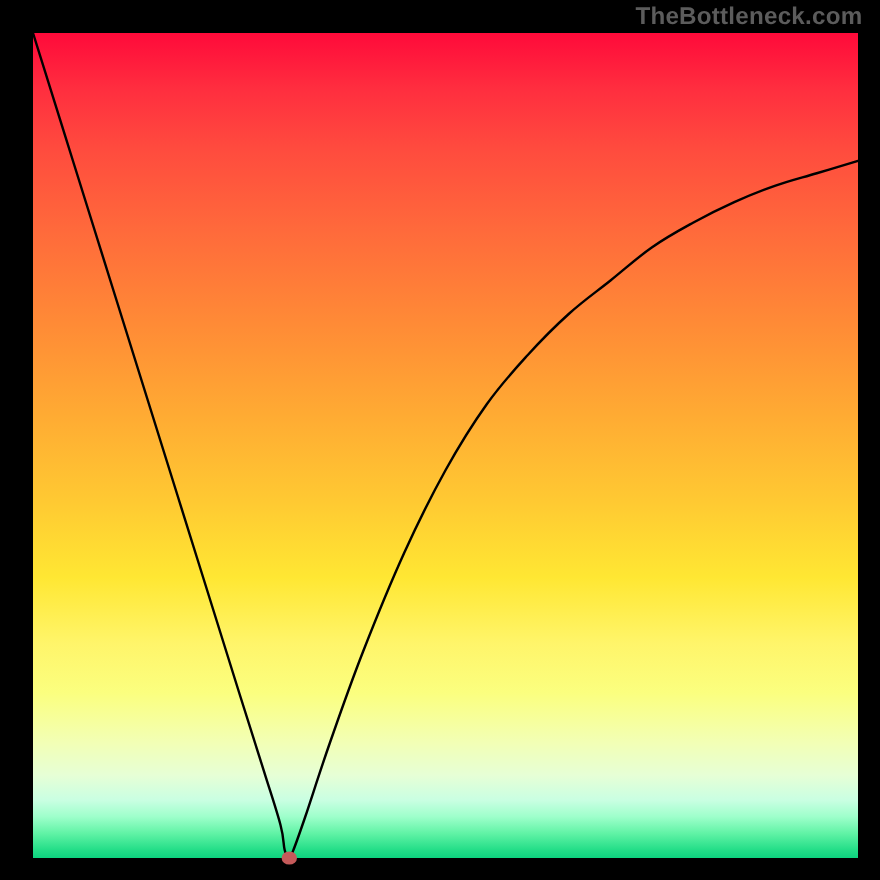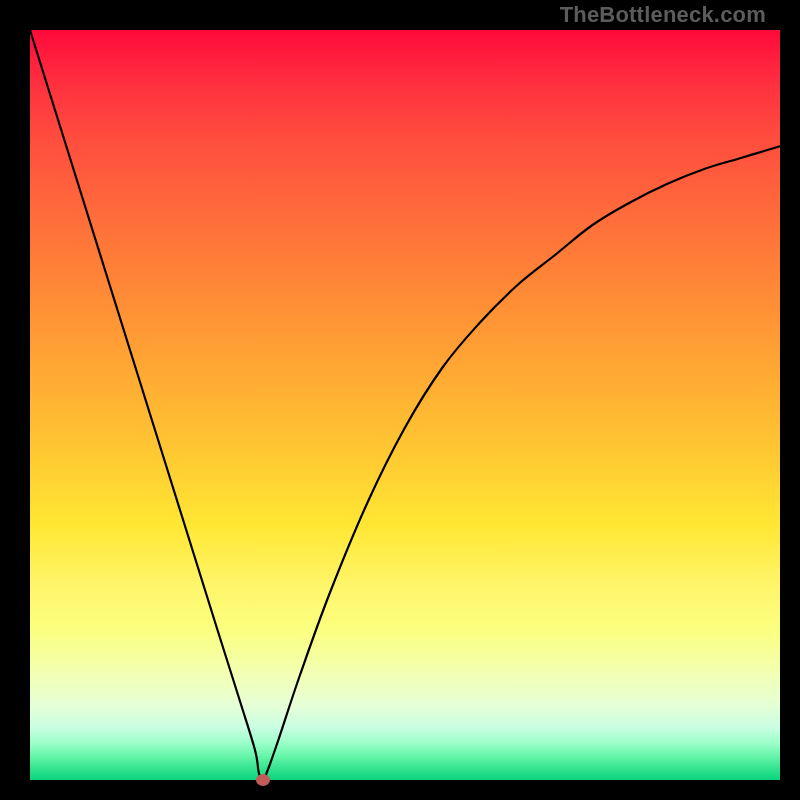--- a/index.html
+++ b/index.html
@@ -13,21 +13,21 @@
   }
   .frame {
     position: relative;
     width: 800px;
     height: 800px;
     background: #000;
   }
   .watermark {
     position: absolute;
     top: 2px;
-    right: 34px;
+    right: 16px;
     color: #5c5c5c;
     font-size: 22px;
     font-weight: 600;
     letter-spacing: 0.2px;
     user-select: none;
   }
   .plot-area {
     position: absolute;
     left: 30px;
     top: 30px;

